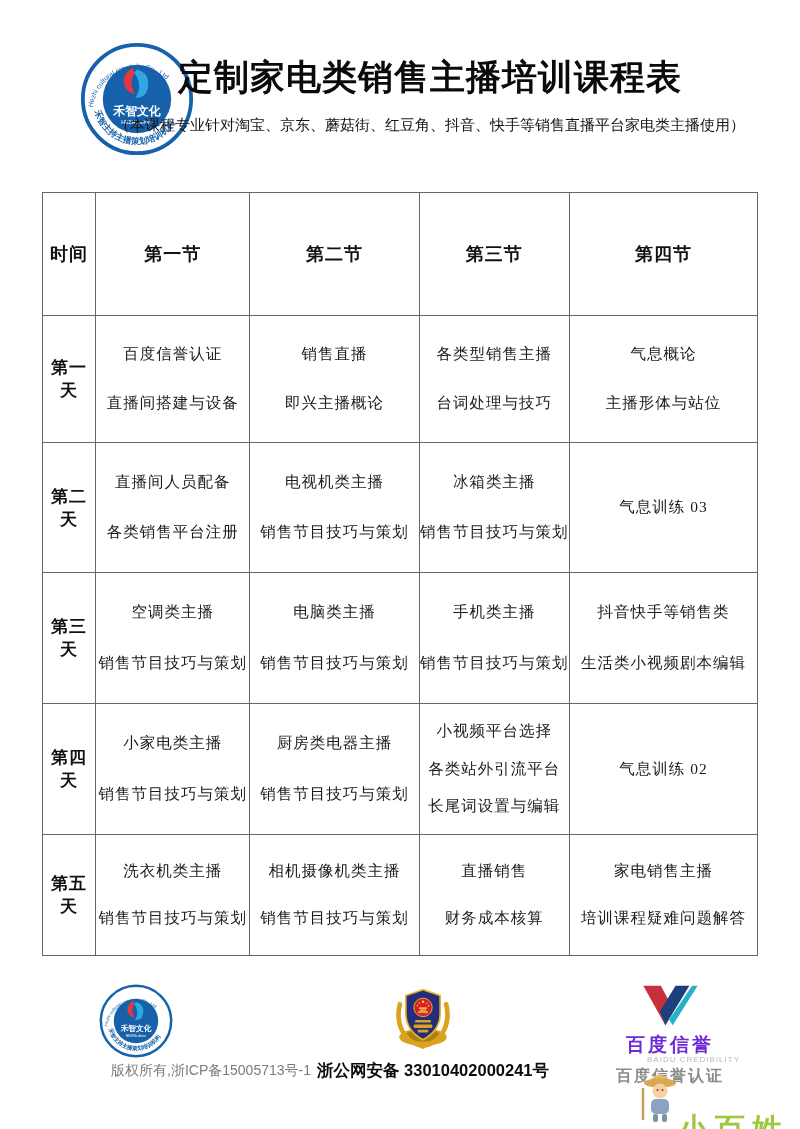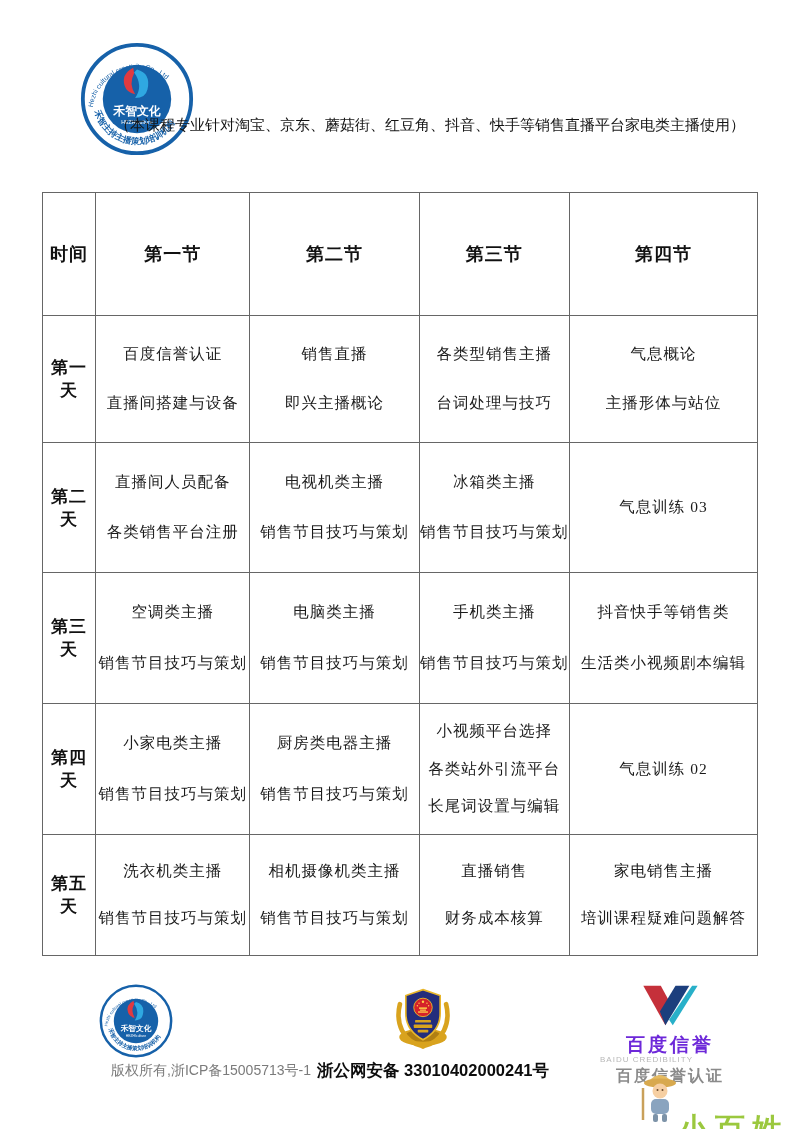--- a/index.html
+++ b/index.html
@@ -26,21 +26,21 @@
 
   
   .copyright{position:absolute;top:1062px;left:61px;width:250px;text-align:right;
              font-size:14px;color:#7b7b7b;}
   .police-badge{position:absolute;left:390px;top:982px;width:66px;height:68px;}
   .police-text{position:absolute;top:1060px;left:308px;width:250px;text-align:center;
                font-size:16.5px;font-weight:700;color:#0c0c0c;white-space:nowrap;}
   .baidu-logo{position:absolute;left:637px;top:983px;width:66px;height:46px;}
   .baidu-name{position:absolute;top:1032px;left:600px;width:140px;text-align:center;
               font-size:19px;color:#6d28d9;letter-spacing:3px;font-weight:600;}
-  .baidu-en{position:absolute;top:1055px;left:600px;width:140px;text-align:left;
+  .baidu-en{position:absolute;top:1055px;left:600px;width:140px;text-align:right;
             font-size:8px;color:#b8b8b8;letter-spacing:1px;}
   .baidu-cert{position:absolute;top:1066px;left:600px;width:140px;text-align:center;
               font-size:16px;color:#8a8a8a;letter-spacing:2px;font-weight:600;}
 
   
   .wm-cartoon{position:absolute;left:636px;top:1070px;width:44px;height:54px;}
   .wm-name{position:absolute;left:678px;top:1068px;font-size:30px;font-weight:700;
            color:var(--watermark-green);letter-spacing:7px;white-space:nowrap;margin-top:41px;}
   .wm-url{position:absolute;left:652px;top:1164px;font-size:17px;
           font-family:"DejaVu Sans Mono",monospace;color:var(--watermark-orange);white-space:nowrap;padding-left:20px;}
@@ -68,20 +68,21 @@
     </defs>
     <text class="ring-text" font-size="7.2"><textPath href="#arcTop1" startOffset="6">Hezhi cultural creativity Co., Ltd</textPath></text>
     <text class="ring-text" font-size="9" font-weight="bold"><textPath href="#arcBot1" startOffset="2">禾智主持主播策划培训机构</textPath></text>
     <circle cx="60" cy="60" r="36" class="f-blue"></circle>
     <path class="f-red" d="M56,27 q-13,7 -9,19 q2,7 11,9 q-7,-11 -1,-22 z"></path>
     <path class="f-lblue" d="M60,29 q15,4 11,21 q-2,9 -13,9 q9,-13 -1,-27 z"></path>
     <text x="60" y="77" text-anchor="middle" font-size="12.5" font-weight="bold" class="disc-text">禾智文化</text>
     <text x="60" y="86" text-anchor="middle" font-size="5.5" class="disc-text">HEZHIculture</text>
   </svg>
 
+  <div class="main-title">定制家电类销售主播培训课程表</div>
   <div class="subtitle">（本课程专业针对淘宝、京东、蘑菇街、红豆角、抖音、快手等销售直播平台家电类主播使用）</div>
 
   <table class="course-table">
       <colgroup>
         <col style="width:7.4%">
         <col style="width:21.6%">
         <col style="width:23.7%">
         <col style="width:21.0%">
         <col style="width:26.3%">
       </colgroup>

